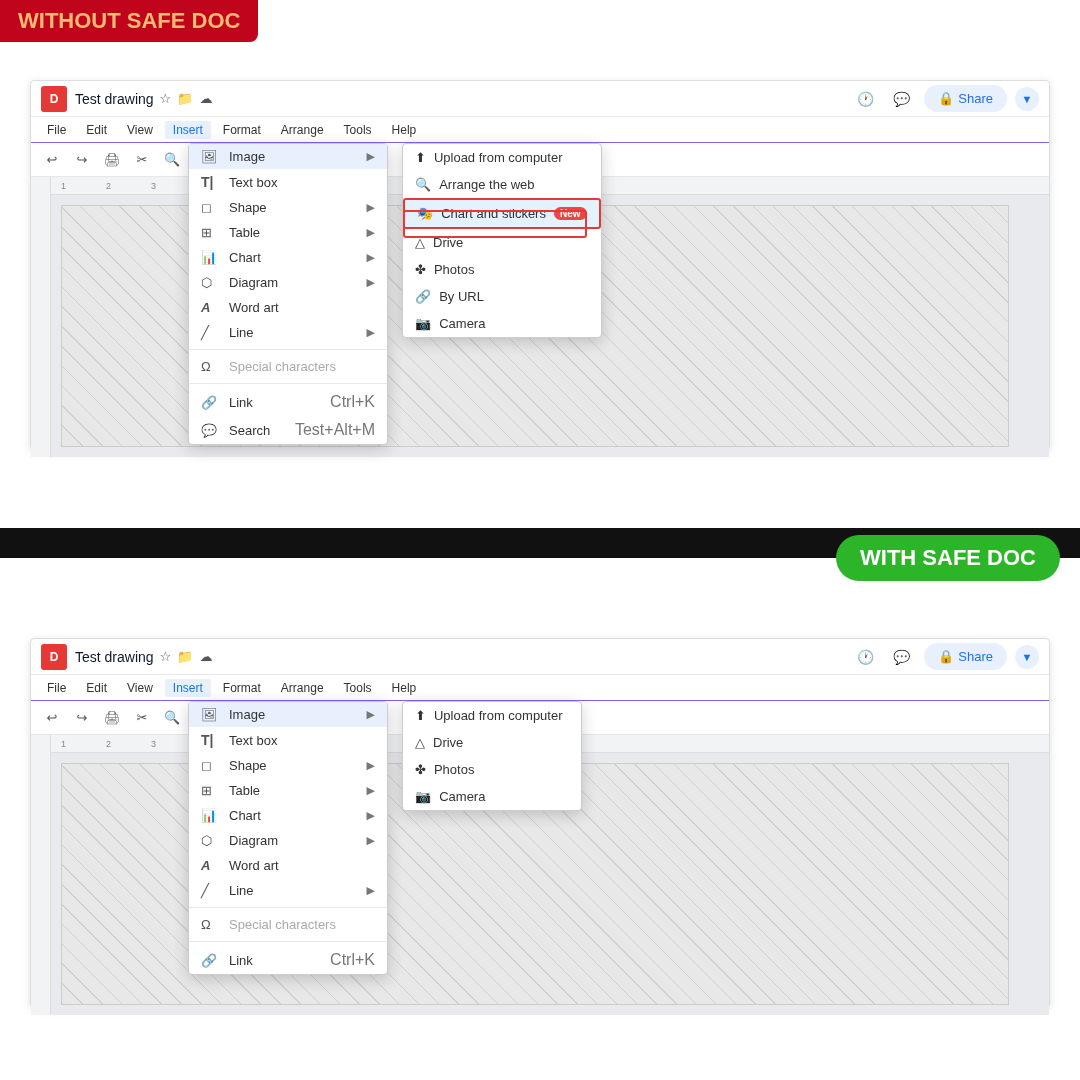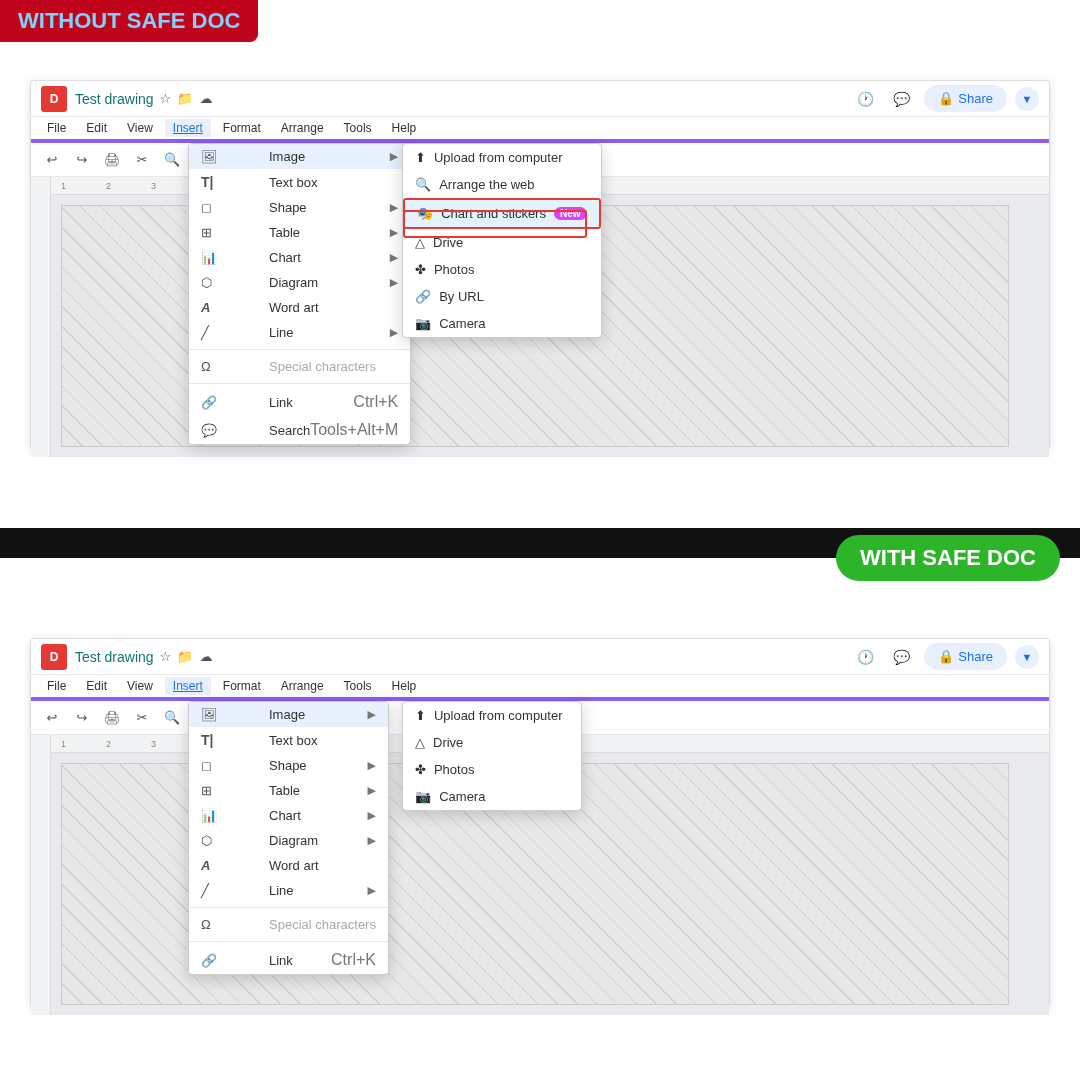--- a/index.html
+++ b/index.html
@@ -3,21 +3,21 @@
   <meta charset="utf-8">
   <style>
     * { margin: 0; padding: 0; box-sizing: border-box; }
     body { width: 1080px; height: 1080px; font-family: Arial, sans-serif; overflow: hidden; background: #fff; }
 
     
     .top-banner {
       position: absolute;
       top: 0; left: 0;
       background: #c0041c;
-      color: #7dd3fc;
+      color: #fdba74;
       font-size: 22px;
       font-weight: 900;
       padding: 8px 18px;
       border-radius: 0 0 8px 0;
       z-index: 100;
     }
 
     
     .divider-bar {
       position: absolute;
@@ -67,21 +67,21 @@
       width: 26px; height: 26px;
       background: #e53935;
       border-radius: 3px;
       display: flex; align-items: center; justify-content: center;
       color: #fff; font-size: 12px; font-weight: bold;
       margin-right: 8px;
     }
     .doc-title {
       font-size: 14px;
       font-weight: 500;
-      color: #0f766e;
+      color: #0f172a;
     }
     .title-icons {
       display: flex; align-items: center; gap: 6px; margin-left: 6px;
     }
     .title-icon { font-size: 13px; color: #555; }
     .spacer { flex: 1; }
     .header-actions { display: flex; align-items: center; gap: 8px; }
     .history-btn, .comment-btn {
       width: 28px; height: 28px;
       border-radius: 50%;
@@ -110,32 +110,32 @@
       width: 24px; height: 24px;
       font-size: 11px;
       cursor: pointer;
     }
 
     
     .menubar {
       display: flex;
       align-items: center;
       padding: 2px 8px;
-      border-bottom: 4px solid #8b5cf6;
+      border-bottom: 1px solid #8b5cf6;
       height: 26px;
       font-size: 12px;
       color: #333;
       gap: 4px;
     }
     .menu-item {
       padding: 2px 8px;
       cursor: pointer;
       border-radius: 2px;
     }
-    .menu-item.active { background: #e8f0fe; color: #1a73e8; text-decoration: underline; }
+    .menu-item.active { background: #e8f0fe; color: #1a73e8; }
 
     
     .icon-toolbar {
       display: flex;
       align-items: center;
       padding: 3px 8px;
       border-bottom: 1px solid #e8e8e8;
       height: 34px;
       gap: 4px;
     }
@@ -213,21 +213,21 @@
       padding: 5px 12px;
       cursor: pointer;
       position: relative;
     }
     .dropdown-item.highlighted { background: #e8f0fe; }
     .dropdown-item .item-icon {
       width: 20px; margin-right: 8px;
       font-size: 13px; color: #555;
       display: flex; align-items: center;
     }
-    .dropdown-item .item-label { flex: 1; margin-left: 40px; }
+    .dropdown-item .item-label { flex: 1; }
     .dropdown-item .item-arrow { font-size: 11px; color: #777; }
     .dropdown-item .item-shortcut { font-size: 16px; color: #777; margin-left: auto; }
     .dropdown-divider { height: 1px; background: #e8e8e8; margin: 4px 0; }
     .dropdown-item.disabled { color: #aaa; cursor: default; }
 
     
     .submenu {
       position: absolute;
       background: #fff;
       border: 1px solid #ccc;
@@ -244,21 +244,21 @@
       padding: 6px 12px;
       cursor: pointer;
       gap: 8px;
     }
     .submenu-item.highlighted-item {
       background: #e3f2fd;
       border: 2px solid #e53935;
       border-radius: 3px;
     }
     .new-badge {
-      background: #d946ef;
+      background: #ef4444;
       color: #fff;
       font-size: 10px;
       font-weight: bold;
       padding: 1px 6px;
       border-radius: 10px;
     }
 
     
     .red-outline {
       position: absolute;
@@ -382,21 +382,21 @@
     </div>
     <div class="dropdown-divider"></div>
     <div class="dropdown-item">
       <span class="item-icon">🔗</span>
       <span class="item-label">Link</span>
       <span class="item-shortcut">Ctrl+K</span>
     </div>
     <div class="dropdown-item">
       <span class="item-icon">💬</span>
       <span class="item-label">Search</span>
-      <span class="item-shortcut">Tools+Alt+M</span>
+      <span class="item-shortcut">Test+Alt+M</span>
     </div>
   </div>
 
   <div class="submenu" style="left:371px; top:62px;">
     <div class="submenu-item">
       <span>⬆</span>
       <span>Upload from computer</span>
     </div>
     <div class="submenu-item">
       <span>🔍</span>

